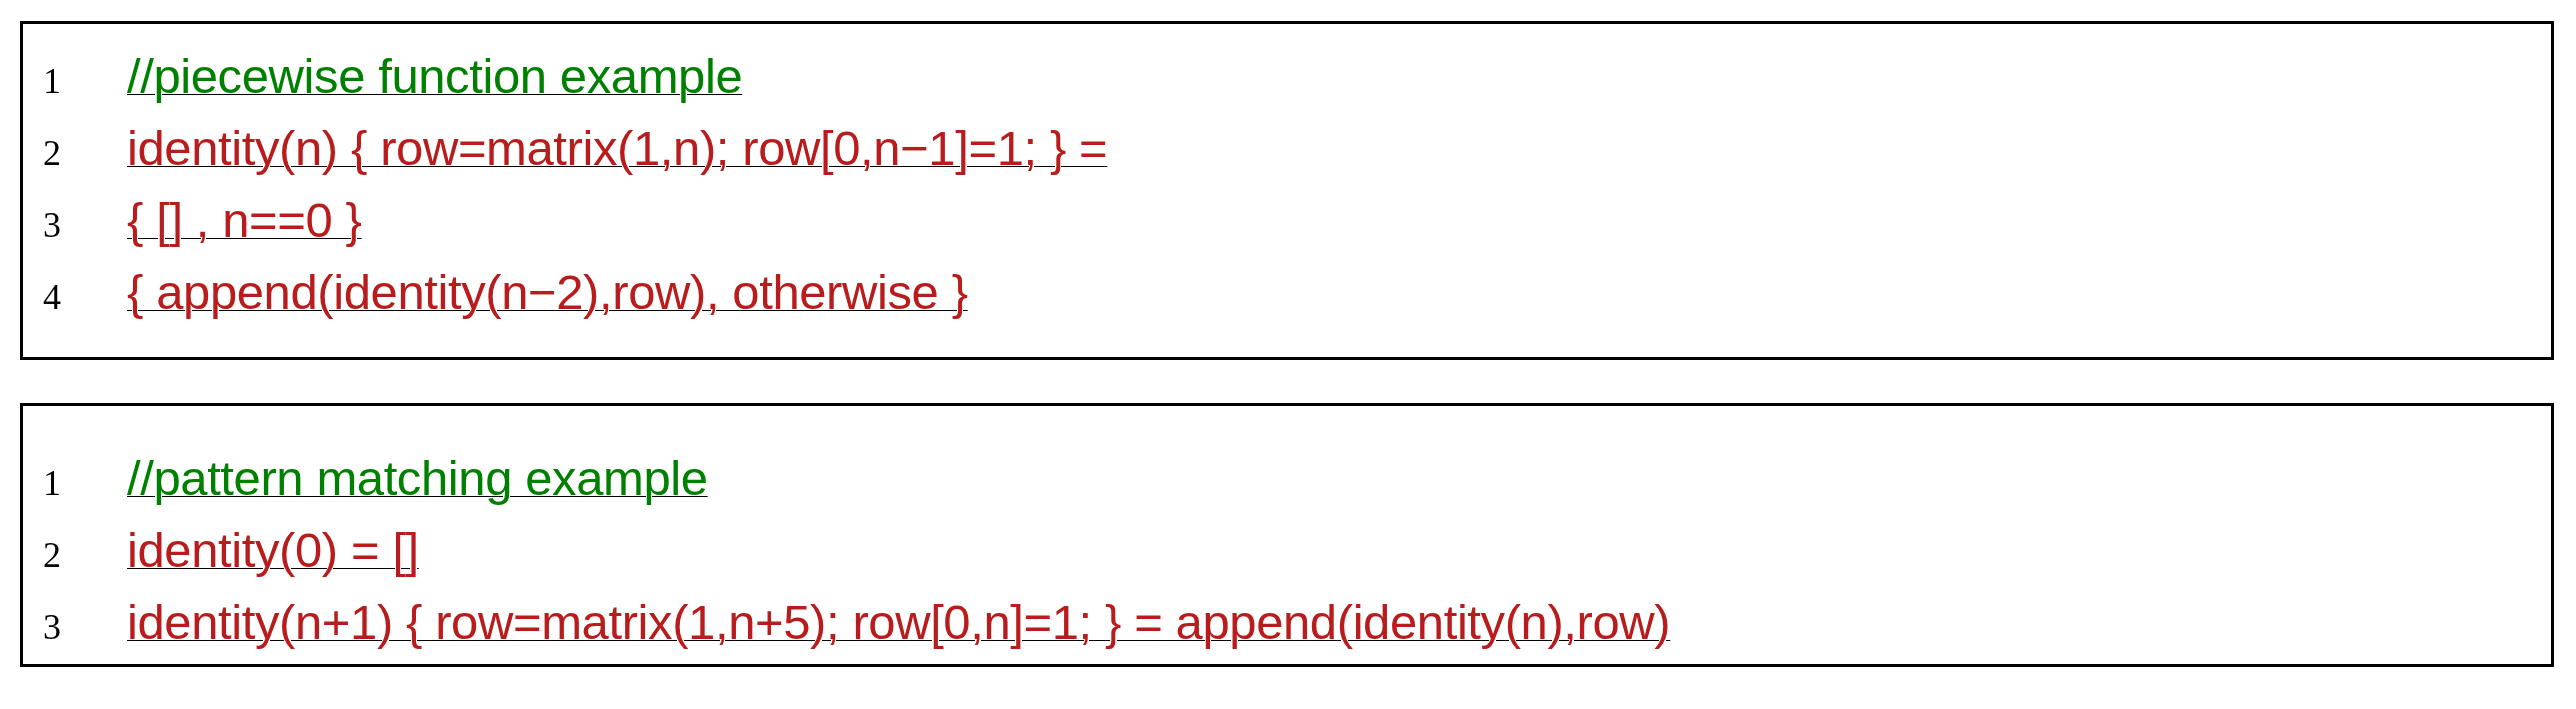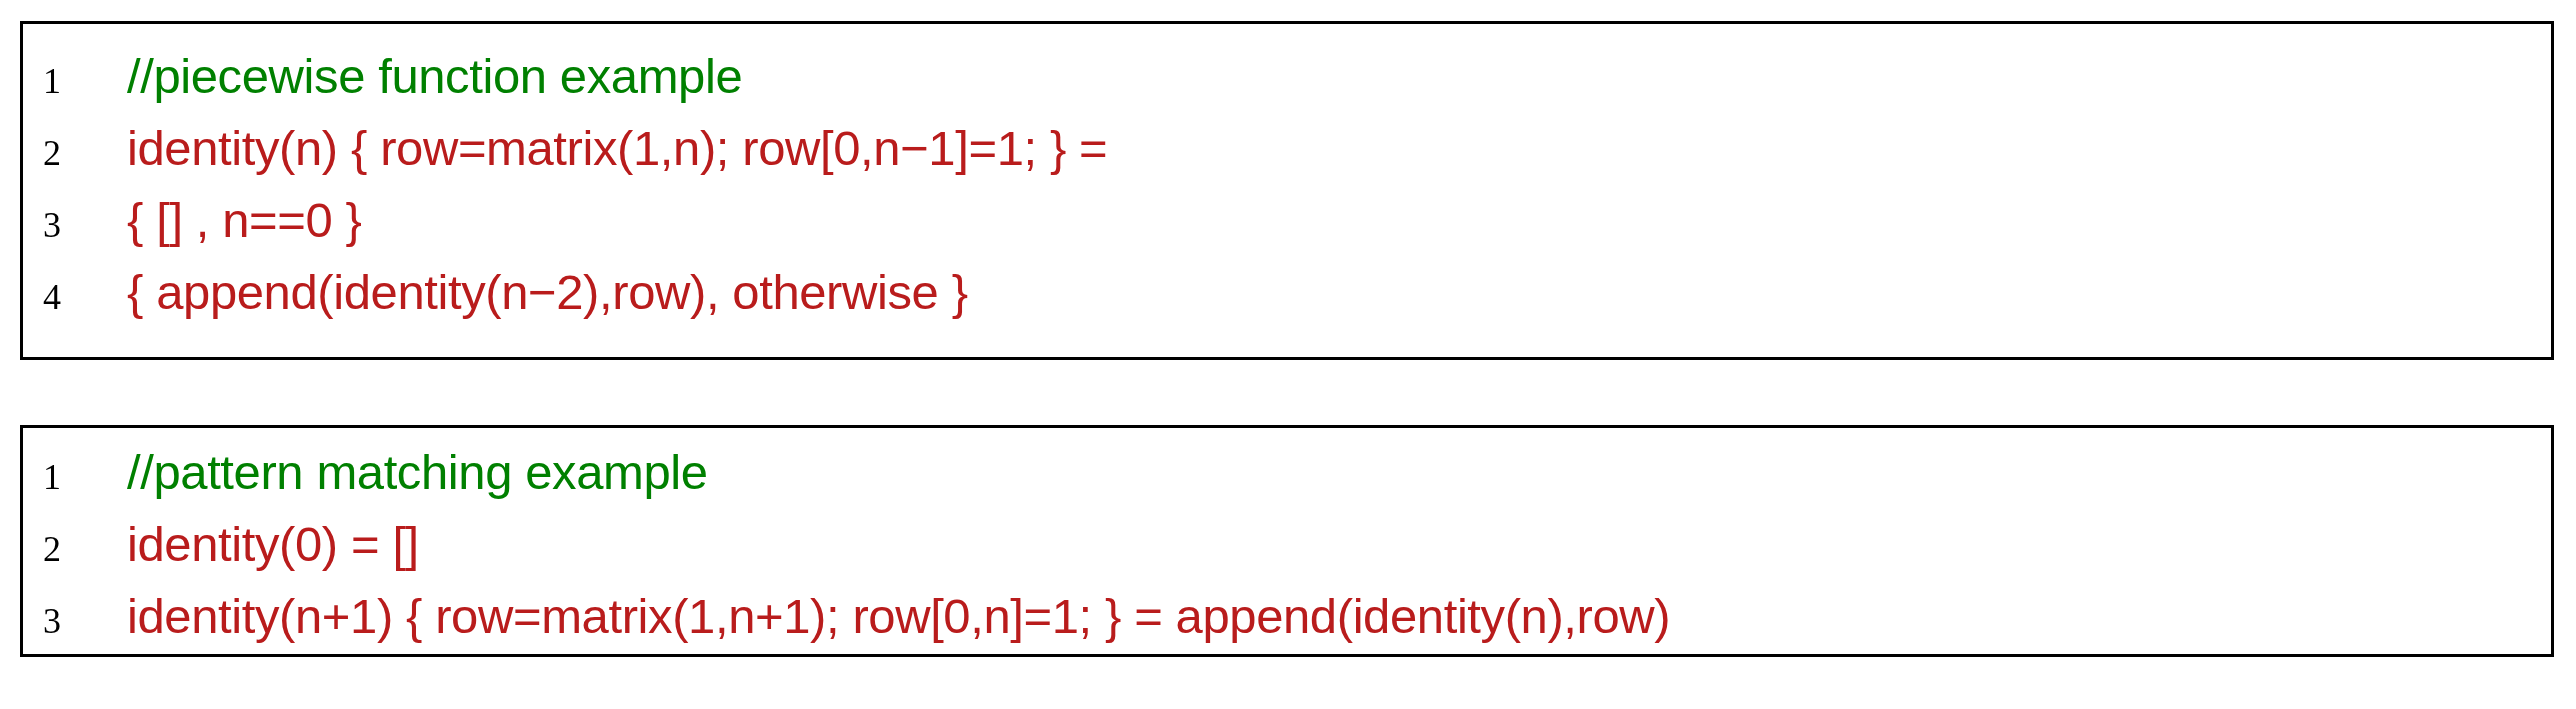--- a/index.html
+++ b/index.html
@@ -19,28 +19,29 @@
     width: 2534px;
     border: 3.9px solid #000000;
     background: #ffffff;
   }
   #listing-0 {
     margin-top: 21px;
     height: 339px;
     padding-top: 16px;
   }
   #listing-1 {
-    margin-top: 65px;
-    height: 232px;
-    padding-top: 8px;
+    margin-top: 43px;
+    height: 264px;
+    padding-top: 36px;
   }
   .row {
     height: 72px;
     line-height: 72px;
     white-space: pre;
+    text-decoration: underline;
   }
   .num {
     display: inline-block;
     box-sizing: border-box;
     width: 104px;
     padding-left: 20px;
     font-family: "Liberation Serif", serif;
     font-size: 36px;
     color: #000000;
   }
@@ -64,16 +65,16 @@
       <div class="row"><span class="num">2</span><span class="code">identity(n) { row=matrix(1,n); row[0,n−1]=1; } =</span></div>
       <div class="row"><span class="num">3</span><span class="code indent">{ [] , n==0 }</span></div>
       <div class="row"><span class="num">4</span><span class="code indent">{ append(identity(n−2),row), otherwise }</span></div>
     </div>
 </div>
 
 <div class="code-box" id="listing-1">
   <div class="rows">
       <div class="row"><span class="num">1</span><span class="code comment">//pattern matching example</span></div>
       <div class="row"><span class="num">2</span><span class="code">identity(0) = []</span></div>
-      <div class="row"><span class="num">3</span><span class="code">identity(n+1) { row=matrix(1,n+1); row[0,n]=1; } = append(identity(n),row)</span></div>
+      <div class="row"><span class="num">3</span><span class="code">identity(n+1) { row=matrix(1,n+5); row[0,n]=1; } = append(identity(n),row)</span></div>
     </div>
 </div>
 
 
 </body></html>

